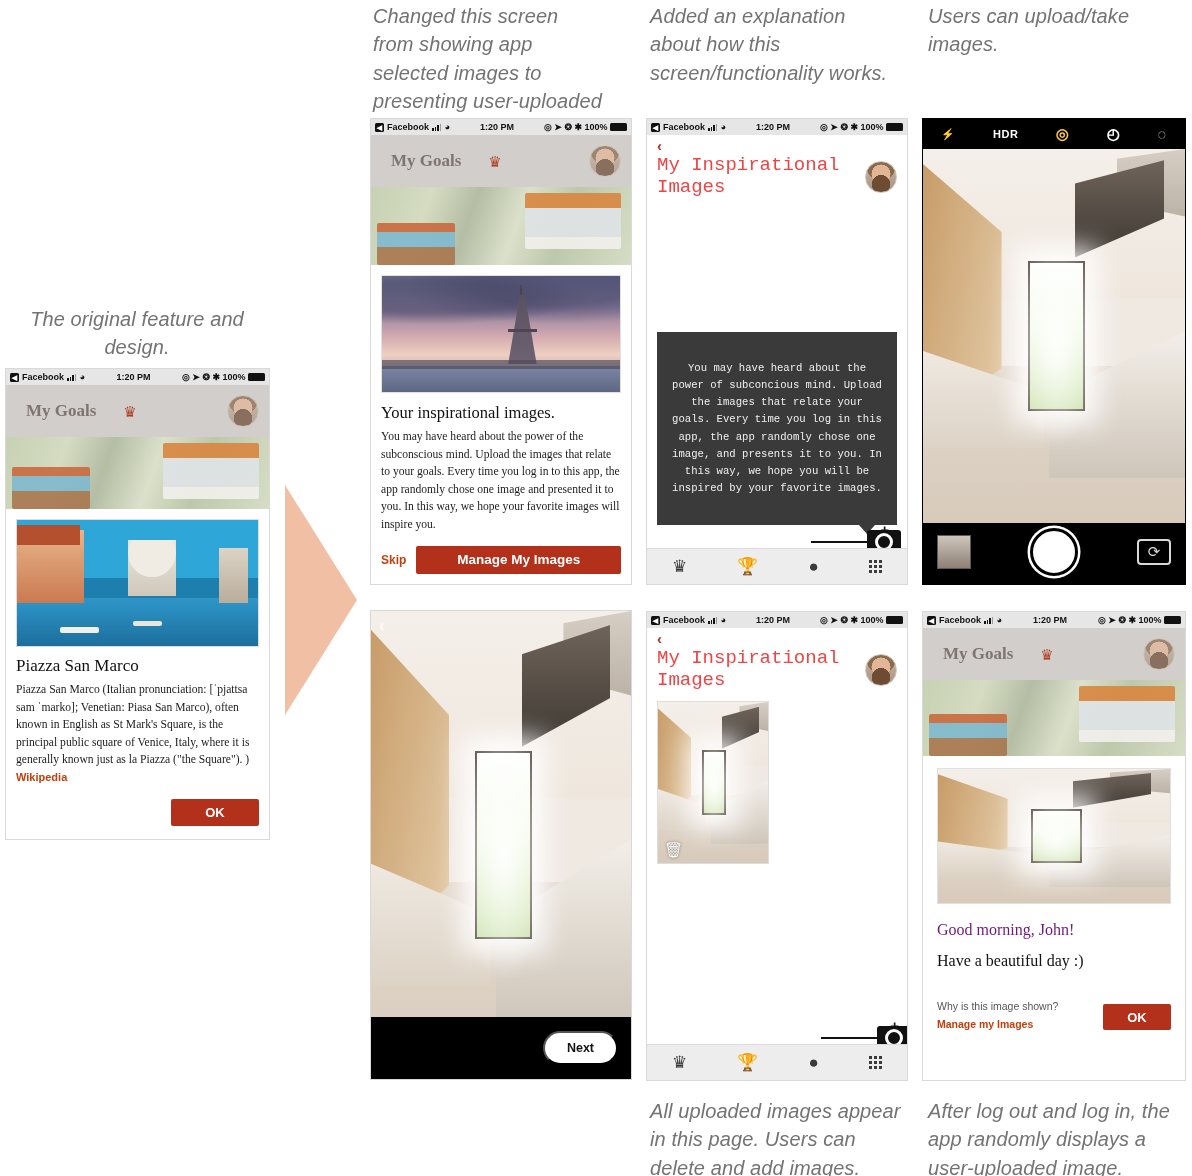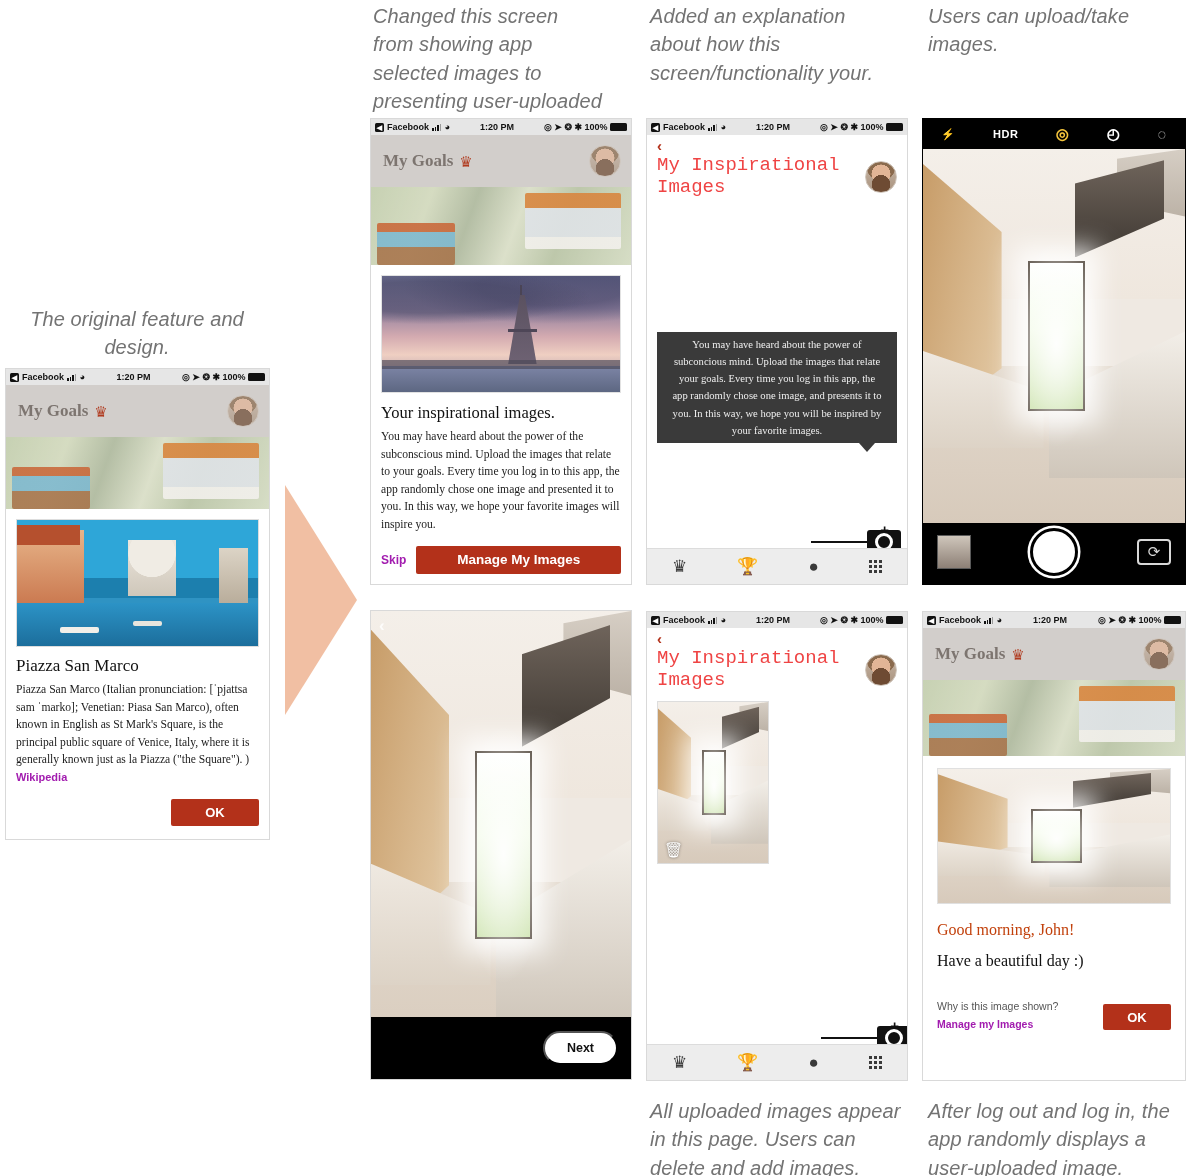--- a/index.html
+++ b/index.html
@@ -49,21 +49,21 @@
   .bars { display:inline-flex; align-items:flex-end; gap:1px; height:8px; }
   .bars i { display:block; width:1.6px; background:#111; }
   .bars i:nth-child(1){height:3px}.bars i:nth-child(2){height:4.5px}
   .bars i:nth-child(3){height:6px}.bars i:nth-child(4){height:7.5px; background:#9a9a9a}
   .batt { display:inline-block;width:17px;height:8px;background:#111;border-radius:1.5px; }
   .wifi-g, .loc-g, .lock-g, .bt-g, .at-g { font-size:9px; line-height:1; }
 
   
   .goalsheader {
     height:52px; background:#d2cecb; position:relative; flex:0 0 auto;
-    display:flex; align-items:center; padding:0 12px;
+    display:flex; align-items:center; padding:0 20px;gap:21px;
   }
   .goalsheader .gtitle {
     font-family:"Liberation Serif", serif; font-size:17px; color:#7d7570; font-weight:bold;
   }
   .crown-ico { display:inline-block; margin-left:6px; color:#b03a1e; font-size:15px; line-height:1; }
   .avatar {
     position:absolute; right:10px; top:50%; transform:translateY(-50%);
     width:32px;height:32px;border-radius:50%;
     background:
       radial-gradient(circle at 50% 74%, #6e4b33 0 34%, rgba(0,0,0,0) 35%),
@@ -95,21 +95,21 @@
 
   .h-serif { font-family:"Liberation Serif", serif; }
   .body-serif {
     font-family:"Liberation Serif", serif; font-size:11.6px; line-height:1.52; color:#1c1c1c;
   }
   .btn-red {
     background:#b3311a; color:#fff; border:0; border-radius:2px;
     font-weight:bold; font-family:"Liberation Sans", sans-serif;
     display:flex; align-items:center; justify-content:center;
   }
-  .link-red { color:#a21caf; font-weight:bold; font-family:"Liberation Sans", sans-serif; }
+  .link-red { color:#c2410c; font-weight:bold; font-family:"Liberation Sans", sans-serif; }
 
   
   .navbar { position:relative; padding:3px 10px 0 10px; background:#fff; flex:0 0 auto; }
   .chev-back { color:#b3311a; font-size:15px; line-height:1; font-weight:bold; }
   .nav-title { font-family:Liberation Mono, monospace; font-size:19px; color:#ef4444; margin-top:1px; }
 
   
   .tabbar {
     position:absolute; left:0; right:0; bottom:0; height:36px; background:#ededed;
     display:flex; align-items:center; justify-content:space-around; border-top:1px solid #dcdcdc;
@@ -129,22 +129,22 @@
     width:12px;height:12px;border:3px solid #fff;border-radius:50%;
   }
   .addphoto .plus {
     position:absolute; right:12px; top:-2px; color:#111; font-size:15px; font-weight:bold; line-height:1;
   }
   .addphoto .rule { position:absolute; left:-46px; bottom:11px; width:62px; height:2.5px; background:#111; }
 
   
   .tooltip {
     background:#3a3a3a; color:#efefef; position:relative;
-    font-family:Liberation Serif, serif; font-size:10.6px; line-height:1.62;
-    text-align:center; padding:4px 13px;
+    font-family:Liberation Mono, monospace; font-size:10.6px; line-height:1.62;
+    text-align:center; padding:28px 13px;
   }
   .tooltip:after{
     content:""; position:absolute; right:22px; bottom:-9px;
     border-left:8px solid transparent; border-right:8px solid transparent;
     border-top:9px solid #3a3a3a;
   }
 
   
   .kitchen { position:relative; overflow:hidden; background:#efe9e2; }
   .kitchen .ceil {
@@ -230,21 +230,21 @@
   }
   .ovl-back {
     position:absolute; left:8px; top:6px; color:#fff; font-size:17px; font-weight:bold;
     opacity:.85; line-height:1;
   }
 </style>
 </head>
 <body>
 
 <div class="annot" style="left:373px; top:2px; width:230px;">Changed this screen from showing app selected images to presenting user-uploaded images.</div>
-<div class="annot" style="left:650px; top:2px; width:240px;">Added an explanation about how this screen/functionality your.</div>
+<div class="annot" style="left:650px; top:2px; width:240px;">Added an explanation about how this screen/functionality works.</div>
 <div class="annot" style="left:928px; top:2px; width:255px;">Users can upload/take images.</div>
 <div class="annot" style="left:22px; top:305px; width:230px;text-align:center;">The original feature and design.</div>
 <div class="annot" style="left:650px; top:1097px; width:252px;">All uploaded images appear in this page. Users can delete and add images.</div>
 <div class="annot" style="left:928px; top:1097px; width:258px;">After log out and log in, the app randomly displays a user-uploaded image.</div>
 
 <div class="arrow-tri" style="left:285px; top:485px;"></div>
 
 <div class="phone" style="left:5px; top:368px; width:265px; height:472px; display:flex; flex-direction:column;">
   <div class="statusbar">
     <span class="sb-left">
@@ -556,21 +556,21 @@
       <div class="ceil"></div>
         <div class="floor"></div>
       <div class="wallL"></div>
         <div class="upperR"></div>
         <div class="hood"></div>
       <div class="counterL"></div>
         <div class="counterR"></div>
       <div class="window"></div>
         <div class="glow"></div>
     </div>
-    <div class="h-serif" style="font-size:16px;margin:17px 0 0;color:#c2410c;">Good morning, John!</div>
+    <div class="h-serif" style="font-size:16px;margin:17px 0 0;color:#701a75;">Good morning, John!</div>
     <div class="h-serif" style="font-size:16px;margin:13px 0 0;color:#111;">Have a beautiful day :)</div>
     <div style="display:flex;align-items:flex-end;justify-content:space-between;margin-top:30px;">
       <div>
         <div style="font-size:10.5px;color:#565656;">Why is this image shown?</div>
         <div class="link-red" style="font-size:10.5px;margin-top:6px;">Manage my Images</div>
       </div>
       <button class="btn-red" style="width:68px;height:26px;font-size:13px;">OK</button>
     </div>
   </div>
 </div>

